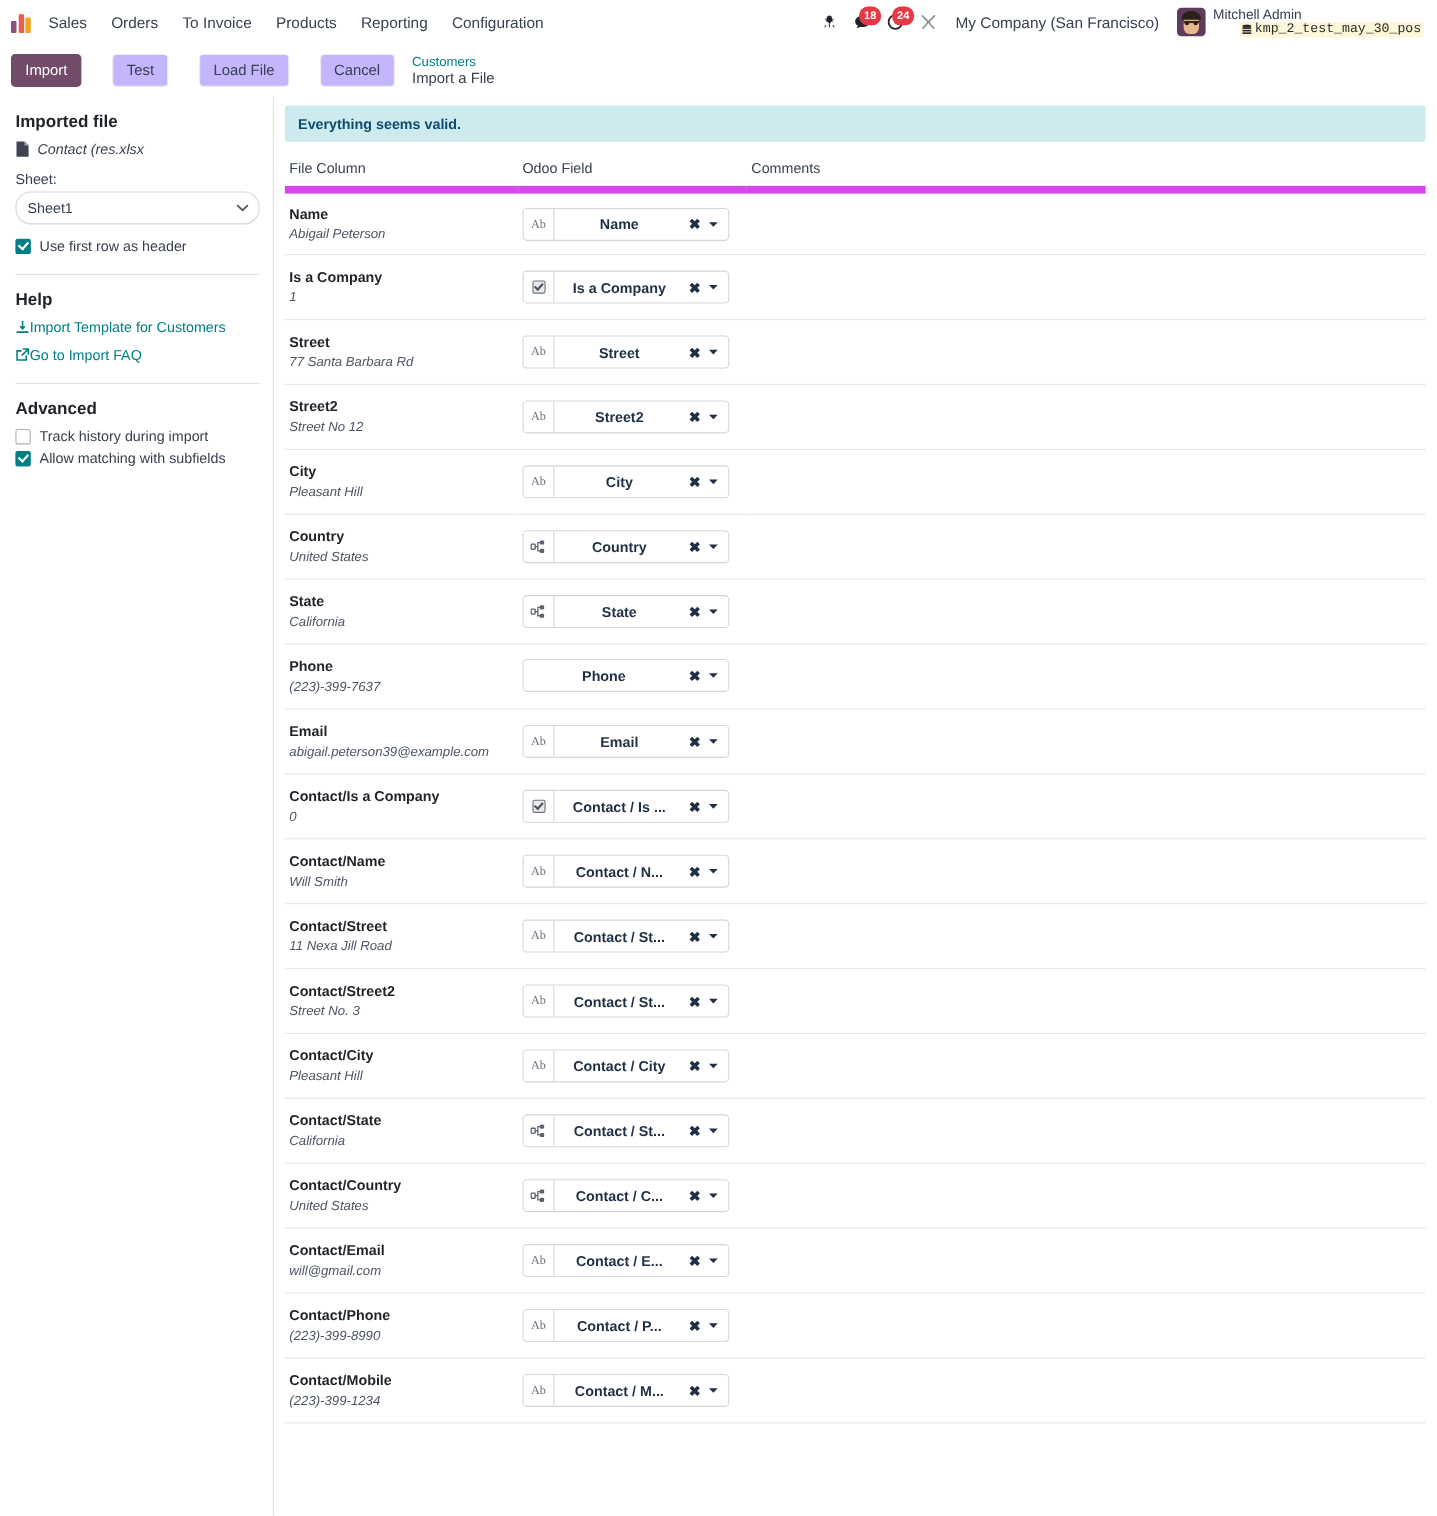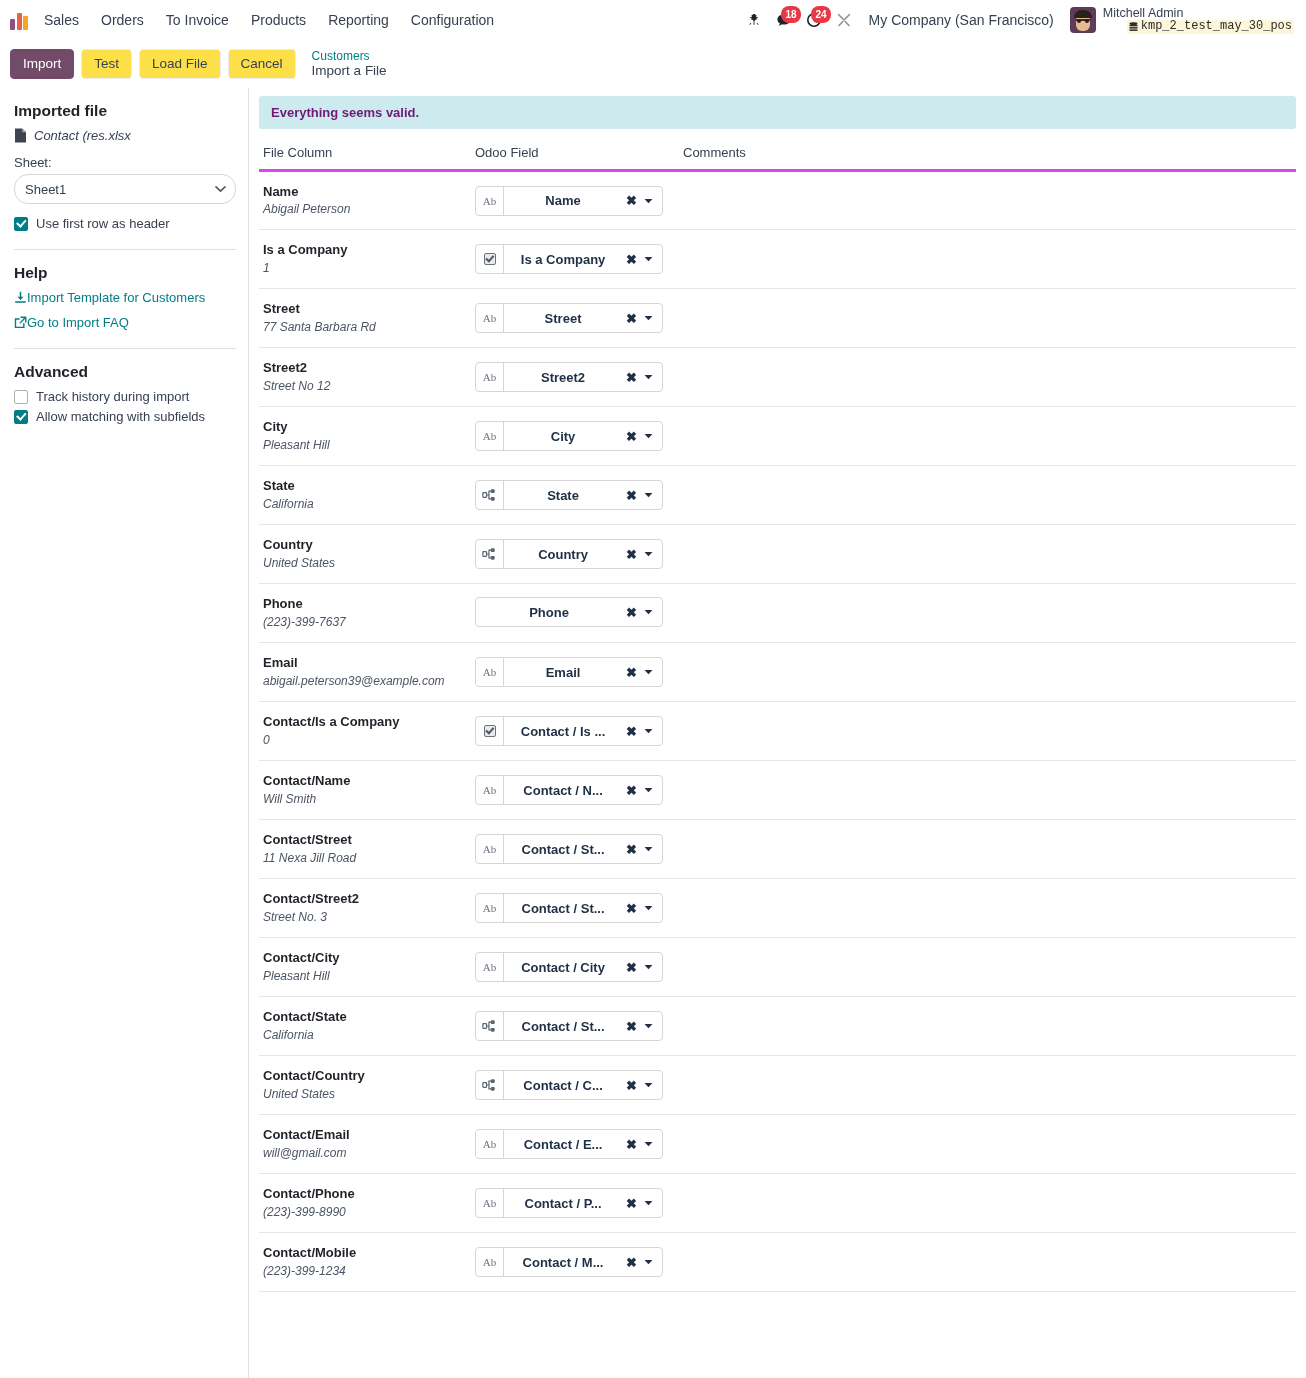--- a/index.html
+++ b/index.html
@@ -135,21 +135,21 @@
   .btn {
     font-size: 13.5px;
     padding: 5px 12px;
     border-radius: 4px;
     border: 1px solid transparent;
     cursor: pointer;
     white-space: nowrap;
     line-height: 1.35;
   }
   .btn-primary { background: #714b67; color: #fff; border-color: #714b67; }
-  .btn-secondary { background: #fde047; color: #374151; border-color: #ececec; }
+  .btn-secondary { background: #c4b5fd; color: #374151; border-color: #ececec; margin-left: 21px; }
   .breadcrumb {
     margin-left: 9px;
     display: flex; flex-direction: column;
     line-height: 1.2;
   }
   .bc-parent { font-size: 12px; color: #017e84; cursor: pointer; }
   .bc-current { font-size: 13.5px; color: #374151; }
 
   
   .page-body {
@@ -234,40 +234,40 @@
   .adv-list .check-row { margin-top: 0; margin-bottom: 5px; }
 
   
   .main {
     flex: 1 1 auto;
     padding: 8px 10px 0 10px;
     overflow: hidden;
   }
   .alert {
     background: #cdeaef;
-    color: #701a75;
+    color: #0c4a6e;
     font-size: 13px;
     font-weight: 700;
     padding: 9px 12px;
     border-radius: 3px;
   }
 
   table.map-table {
     width: 100%;
     border-collapse: collapse;
     margin-top: 10px;
     table-layout: fixed;
   }
   table.map-table th {
     text-align: left;
     font-size: 13px;
     font-weight: 400;
     color: #374151;
     padding: 6px 4px 9px 4px;
-    border-bottom: 3px solid #d946ef;
+    border-bottom: 7px solid #d946ef;
   }
   th.col-file { width: 212px; }
   th.col-field { width: 208px; }
   th.col-comments { width: auto; }
 
   table.map-table td {
     padding: 7px 4px;
     border-bottom: 1px solid #e6e6e6;
     vertical-align: middle;
     height: 59px;
@@ -595,57 +595,57 @@
                 <span class="fs-caret">
                   <svg width="9" height="6" viewBox="0 0 10 6" fill="#1f2f45" aria-hidden="true">
                     <path d="M0.6 0.8h8.8L5 5.4z"></path>
                   </svg>
                 </span>
               </div></td>
             <td></td>
           </tr>
           <tr>
             <td>
-              <div class="fc-name">State</div>
-              <div class="fc-sample">California</div>
+              <div class="fc-name">Country</div>
+              <div class="fc-sample">United States</div>
             </td>
             <td><div class="field-select">
                 <span class="fs-type">
                   <svg width="15" height="12" viewBox="0 0 16 13" fill="none" stroke="#5b6470" stroke-width="1.3" aria-hidden="true">
                     <rect x="0.8" y="4" width="4" height="5" rx="0.8"></rect>
                     <path d="M4.8 6.5h2.6M7.4 6.5V2.4h2.2M7.4 6.5v4.1h2.2" stroke-linecap="round"></path>
                     <rect x="10" y="1" width="3" height="2.8" rx="0.5" fill="#5b6470"></rect>
                     <rect x="10" y="9.2" width="3" height="2.8" rx="0.5" fill="#5b6470"></rect>
                   </svg>
                 </span>
-                <span class="fs-label">State</span>
-                <span class="fs-clear">✖</span>
-                <span class="fs-caret">
-                  <svg width="9" height="6" viewBox="0 0 10 6" fill="#1f2f45" aria-hidden="true">
-                    <path d="M0.6 0.8h8.8L5 5.4z"></path>
-                  </svg>
-                </span>
-              </div></td>
-            <td></td>
-          </tr>
-          <tr>
-            <td>
-              <div class="fc-name">Country</div>
-              <div class="fc-sample">United States</div>
+                <span class="fs-label">Country</span>
+                <span class="fs-clear">✖</span>
+                <span class="fs-caret">
+                  <svg width="9" height="6" viewBox="0 0 10 6" fill="#1f2f45" aria-hidden="true">
+                    <path d="M0.6 0.8h8.8L5 5.4z"></path>
+                  </svg>
+                </span>
+              </div></td>
+            <td></td>
+          </tr>
+          <tr>
+            <td>
+              <div class="fc-name">State</div>
+              <div class="fc-sample">California</div>
             </td>
             <td><div class="field-select">
                 <span class="fs-type">
                   <svg width="15" height="12" viewBox="0 0 16 13" fill="none" stroke="#5b6470" stroke-width="1.3" aria-hidden="true">
                     <rect x="0.8" y="4" width="4" height="5" rx="0.8"></rect>
                     <path d="M4.8 6.5h2.6M7.4 6.5V2.4h2.2M7.4 6.5v4.1h2.2" stroke-linecap="round"></path>
                     <rect x="10" y="1" width="3" height="2.8" rx="0.5" fill="#5b6470"></rect>
                     <rect x="10" y="9.2" width="3" height="2.8" rx="0.5" fill="#5b6470"></rect>
                   </svg>
                 </span>
-                <span class="fs-label">Country</span>
+                <span class="fs-label">State</span>
                 <span class="fs-clear">✖</span>
                 <span class="fs-caret">
                   <svg width="9" height="6" viewBox="0 0 10 6" fill="#1f2f45" aria-hidden="true">
                     <path d="M0.6 0.8h8.8L5 5.4z"></path>
                   </svg>
                 </span>
               </div></td>
             <td></td>
           </tr>
           <tr>

